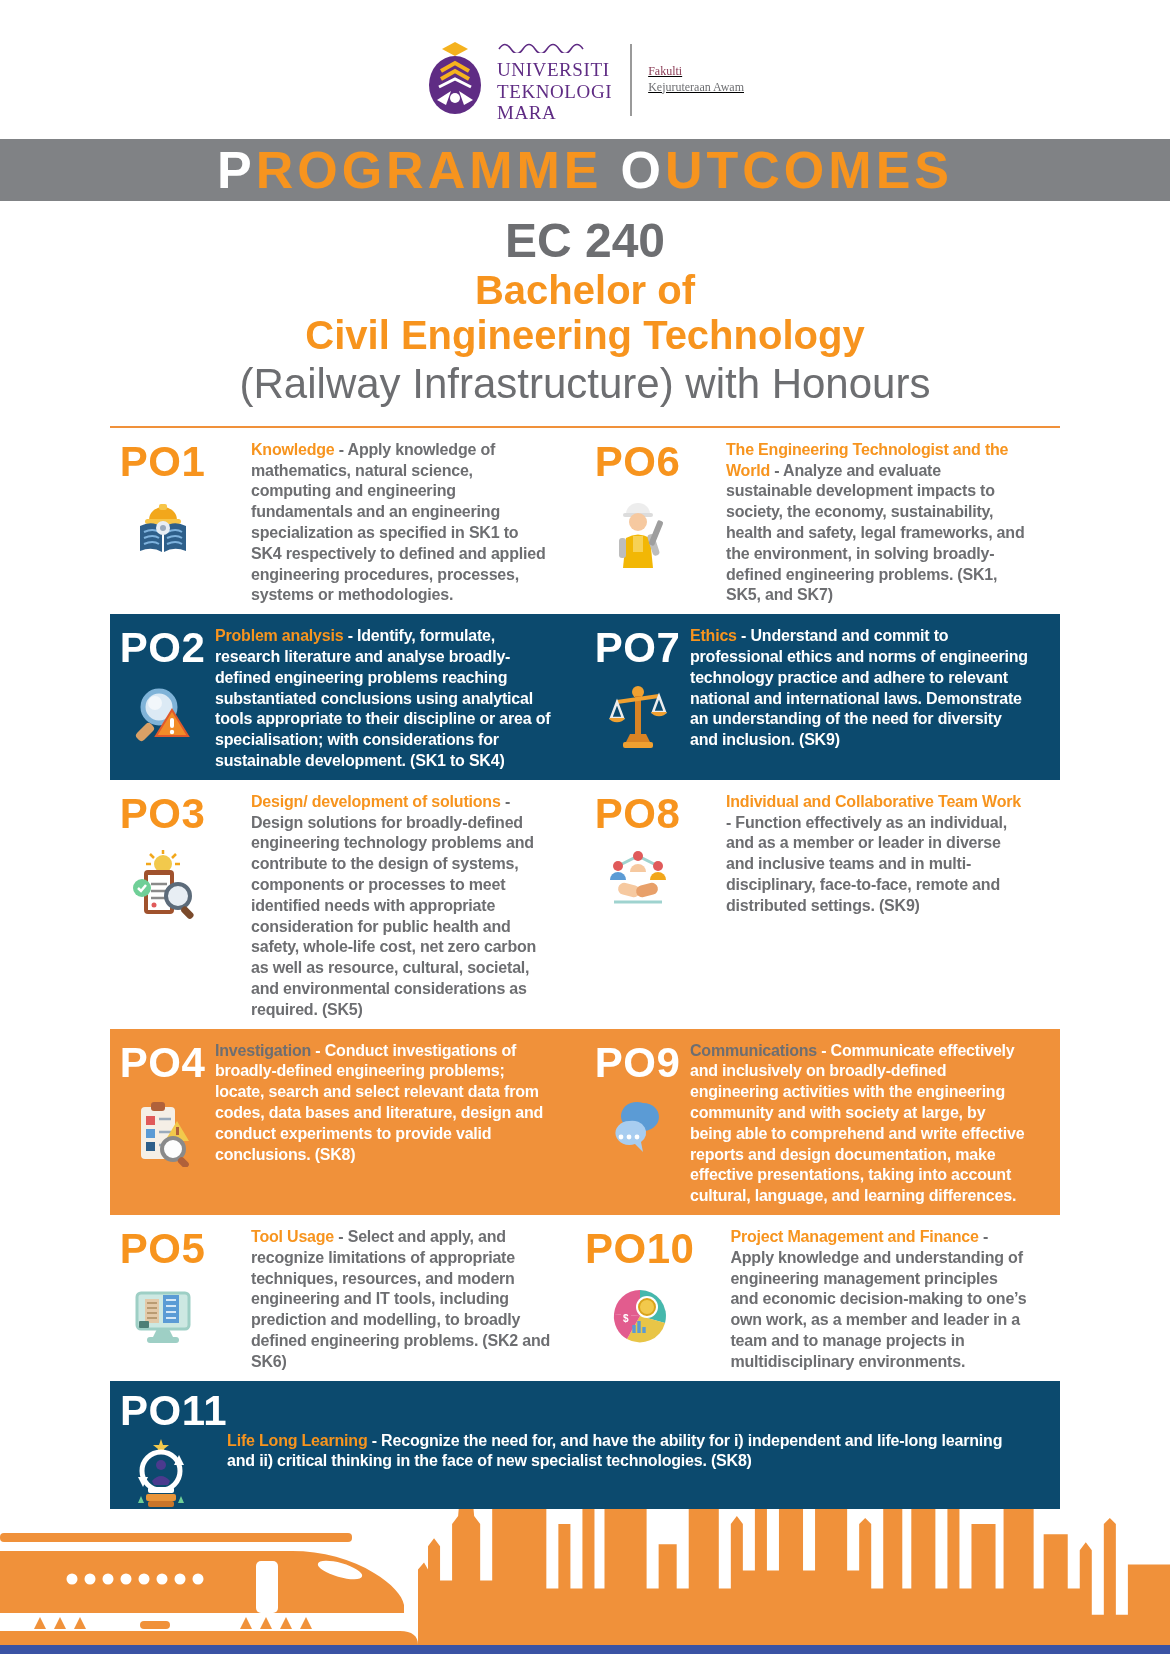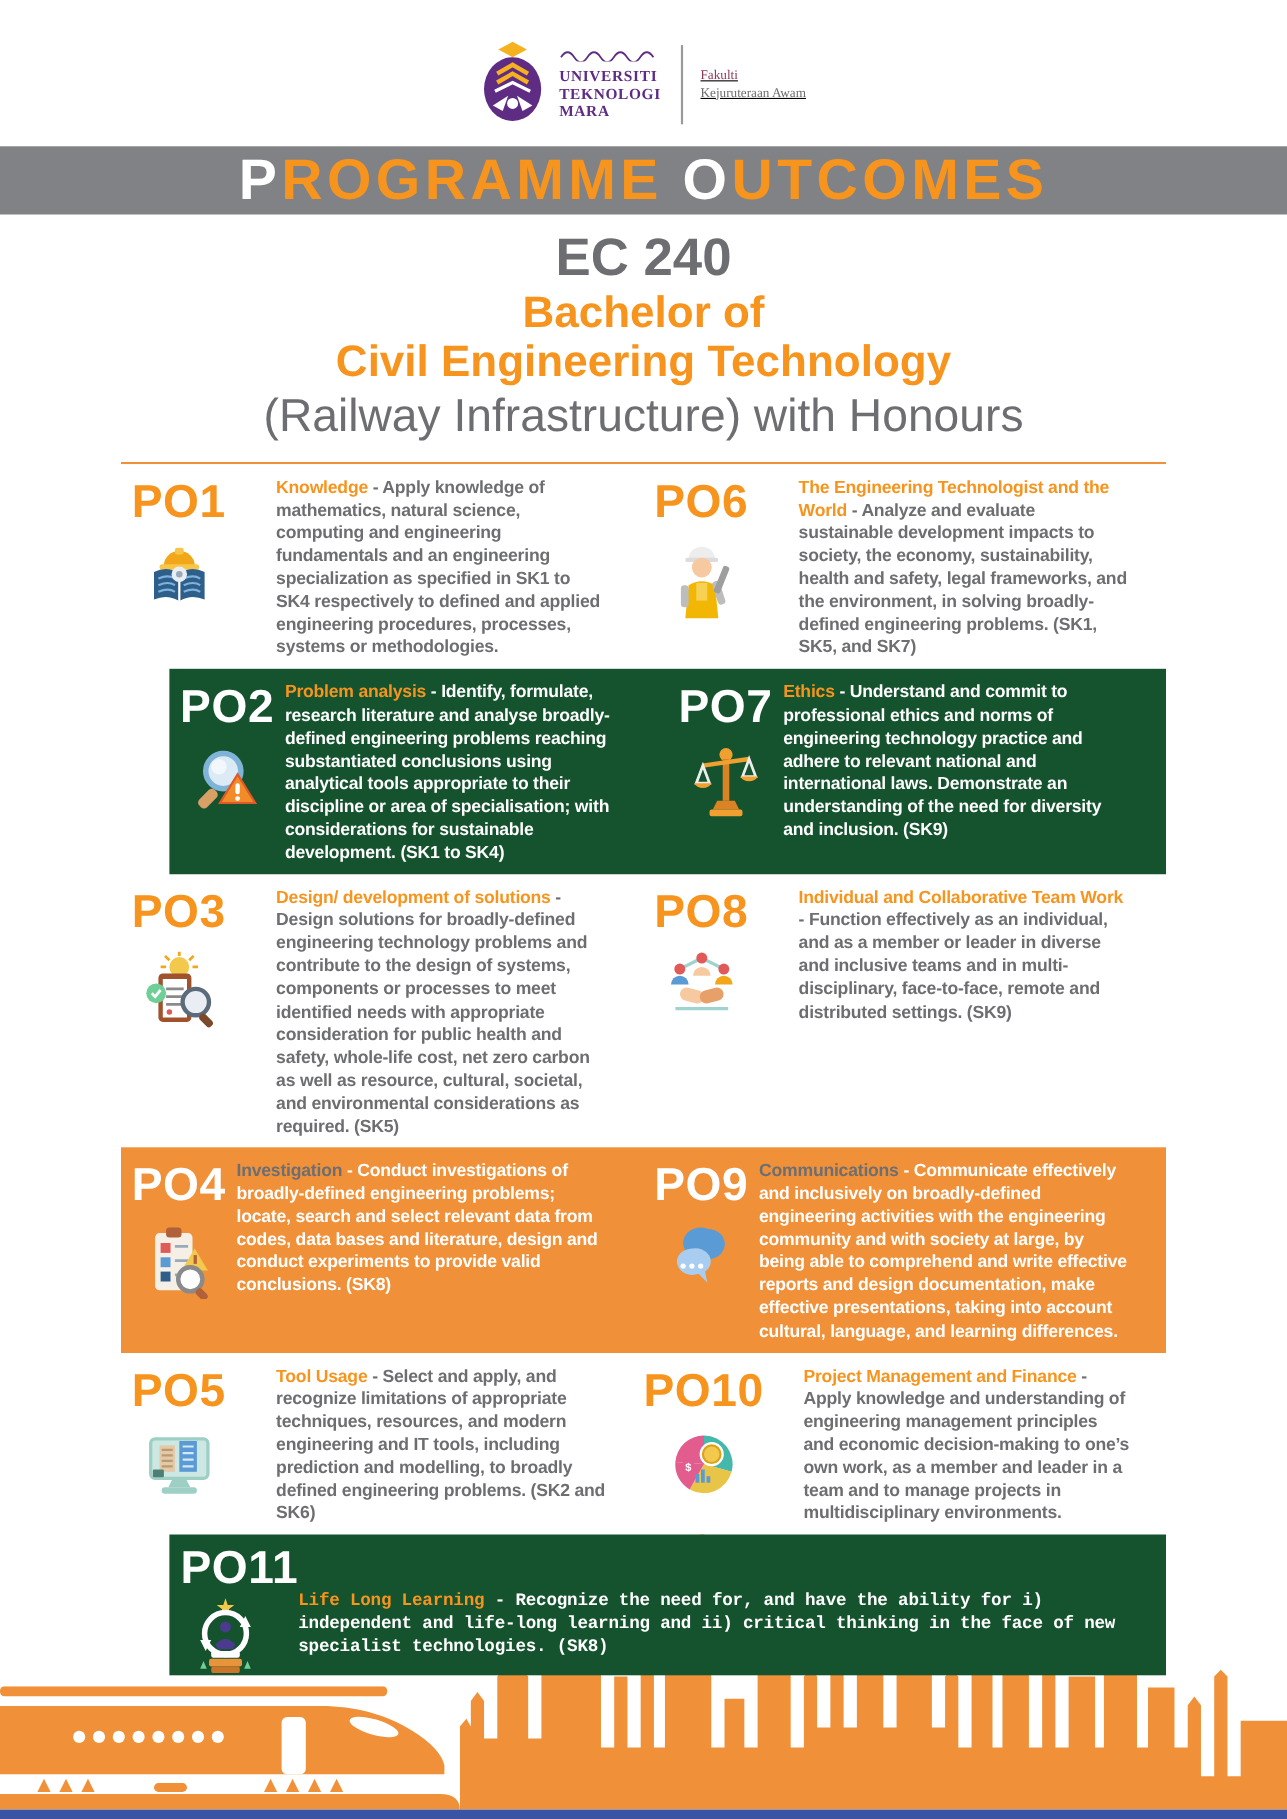--- a/index.html
+++ b/index.html
@@ -5,22 +5,22 @@
   * { box-sizing: border-box; }
   html,body { margin:0; padding:0; }
   body {
     width:1170px; height:1654px; position:relative; overflow:hidden;
     background:#ffffff; font-family:"Liberation Sans", sans-serif;
   }
   
   .header { padding-top:36px; display:flex; justify-content:center; position:relative; z-index:2; }
   .lockup { display:flex; align-items:center; }
   .uni-block { display:flex; align-items:center; gap:13px; }
-  .uni-text { font-family:"Liberation Serif", serif; color:#5F2C84; font-size:14px;
-              line-height:1.12; letter-spacing:0.6px;font-weight:bold; }
+  .uni-text { font-family:"Liberation Serif", serif; color:#5F2C84; font-size:19px;
+              line-height:1.12; letter-spacing:0.6px; }
   .uni-text .callig { display:block; margin-bottom:2px; }
   .vdiv { width:2px; height:72px; background:#9a9a9a; margin:0 16px 0 18px; }
   .fac-block { font-family:"Liberation Serif", serif; font-size:12px; line-height:1.3;text-decoration:underline; }
   .fac-label { color:#8A3A54; }
   .fac-name  { color:#6D6E71; }
   
   .banner { margin-top:16px; height:62px; background:#808285; display:flex;
             align-items:center; justify-content:center; position:relative; z-index:2; }
   .banner .bt { font-weight:bold; font-size:52px; letter-spacing:4px; color:#F7941E; }
   .banner .bt.white { color:#ffffff; }
@@ -28,21 +28,21 @@
   
   .title-block { text-align:center; margin-top:14px; position:relative; z-index:2; }
   .prog-code { color:#6D6E71; font-size:48px; font-weight:bold; line-height:1.1;margin-top:12px; }
   .prog-t    { color:#F7941E; font-size:40px; font-weight:bold; line-height:1.12; }
   .prog-sub  { color:#6D6E71; font-size:42px; font-weight:normal; line-height:1.2; margin-top:2px; }
   .rule-orange { width:950px; height:2px; background:#F0913A; margin:16px auto 0; }
   
   .grid { width:950px; margin:0 auto; position:relative; z-index:2; }
   .row { display:flex; }
   .row-white  { background:#ffffff; }
-  .row-gray   { background:#14532d;margin-left:44px; }
+  .row-gray   { background:#0c4a6e; }
   .row-orange { background:#F0913A; }
   .r1 { min-height:152px; } .r2 { min-height:156px; } .r3 { min-height:192px; }
   .r4 { min-height:174px; } .r5 { min-height:138px; } .r6 { min-height:118px; }
   .cell { width:50%; display:flex; padding:10px 0 8px; }
   .po-col { flex:0 0 105px; display:flex; flex-direction:column; align-items:center; }
   .po-num { font-size:42px; font-weight:bold; letter-spacing:0.5px; }
   .po-icon { margin-top:12px; line-height:0; }
   .po-text { margin:2px 0 0; font-size:16px; font-weight:bold; line-height:1.3;
              letter-spacing:-0.2px; padding-right:32px; }
   .row-white .po-num { color:#F7941E; }
@@ -52,21 +52,21 @@
   .row-gray .po-text { color:#ffffff; }
   .row-gray .kw { color:#F7941E; }
   .row-orange .po-num { color:#ffffff; }
   .row-orange .po-text { color:#ffffff; }
   .row-orange .kw { color:#6D6E71; }
   
   .po11-cell { display:flex; width:100%; padding:6px 0 0; }
   .po11-left { flex:0 0 105px; display:flex; flex-direction:column; align-items:flex-start;
                padding-left:10px; }
   .po11-left .po-icon { margin-top:2px; margin-left:8px; }
-  .po11-text { margin-top:44px; padding-right:40px;font-family:Liberation Mono, monospace; }
+  .po11-text { margin-top:44px; padding-right:40px; }
   
   .bottom-art { position:absolute; left:0; right:0; bottom:0; height:300px; z-index:1; }
   .skyline { position:absolute; right:0; bottom:9px; line-height:0; }
   .train { position:absolute; left:0; bottom:9px; line-height:0; }
   .footer-bar { position:absolute; left:0; right:0; bottom:0; height:9px; background:#3A53A4; }
 </style>
 </head>
 <body>
 
 <div class="header">

